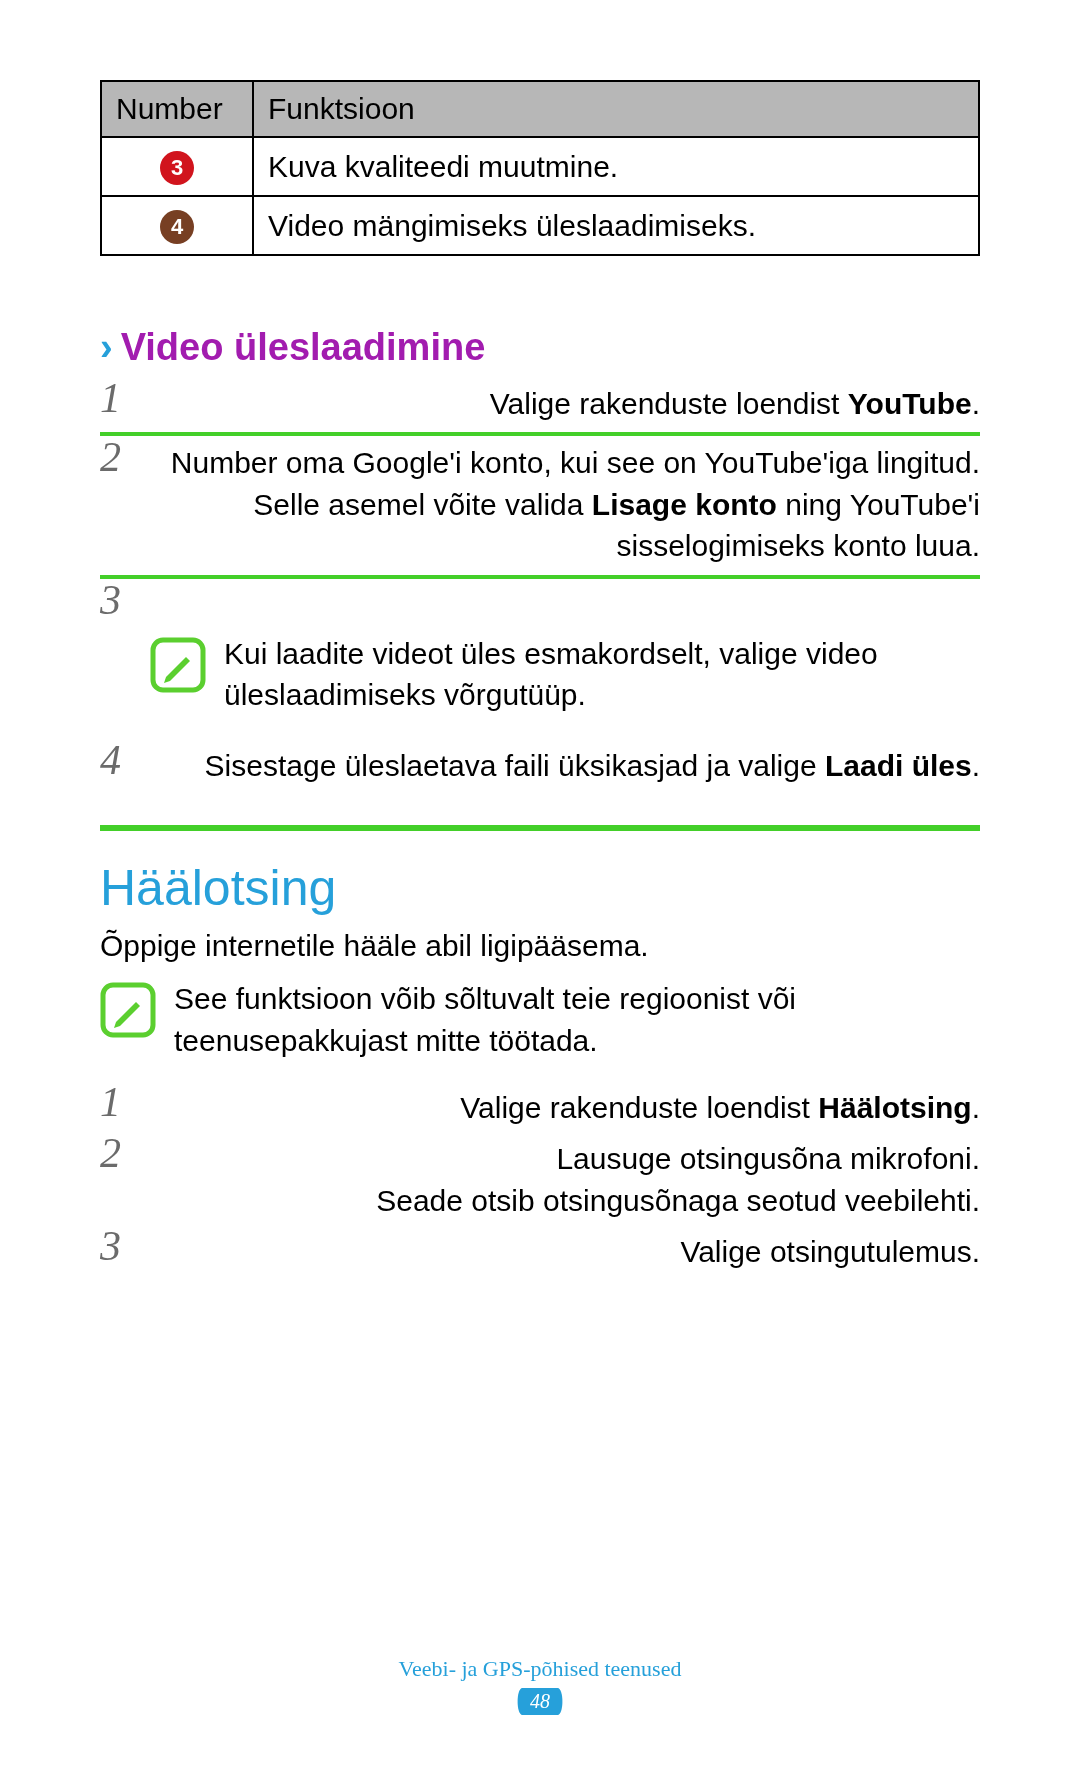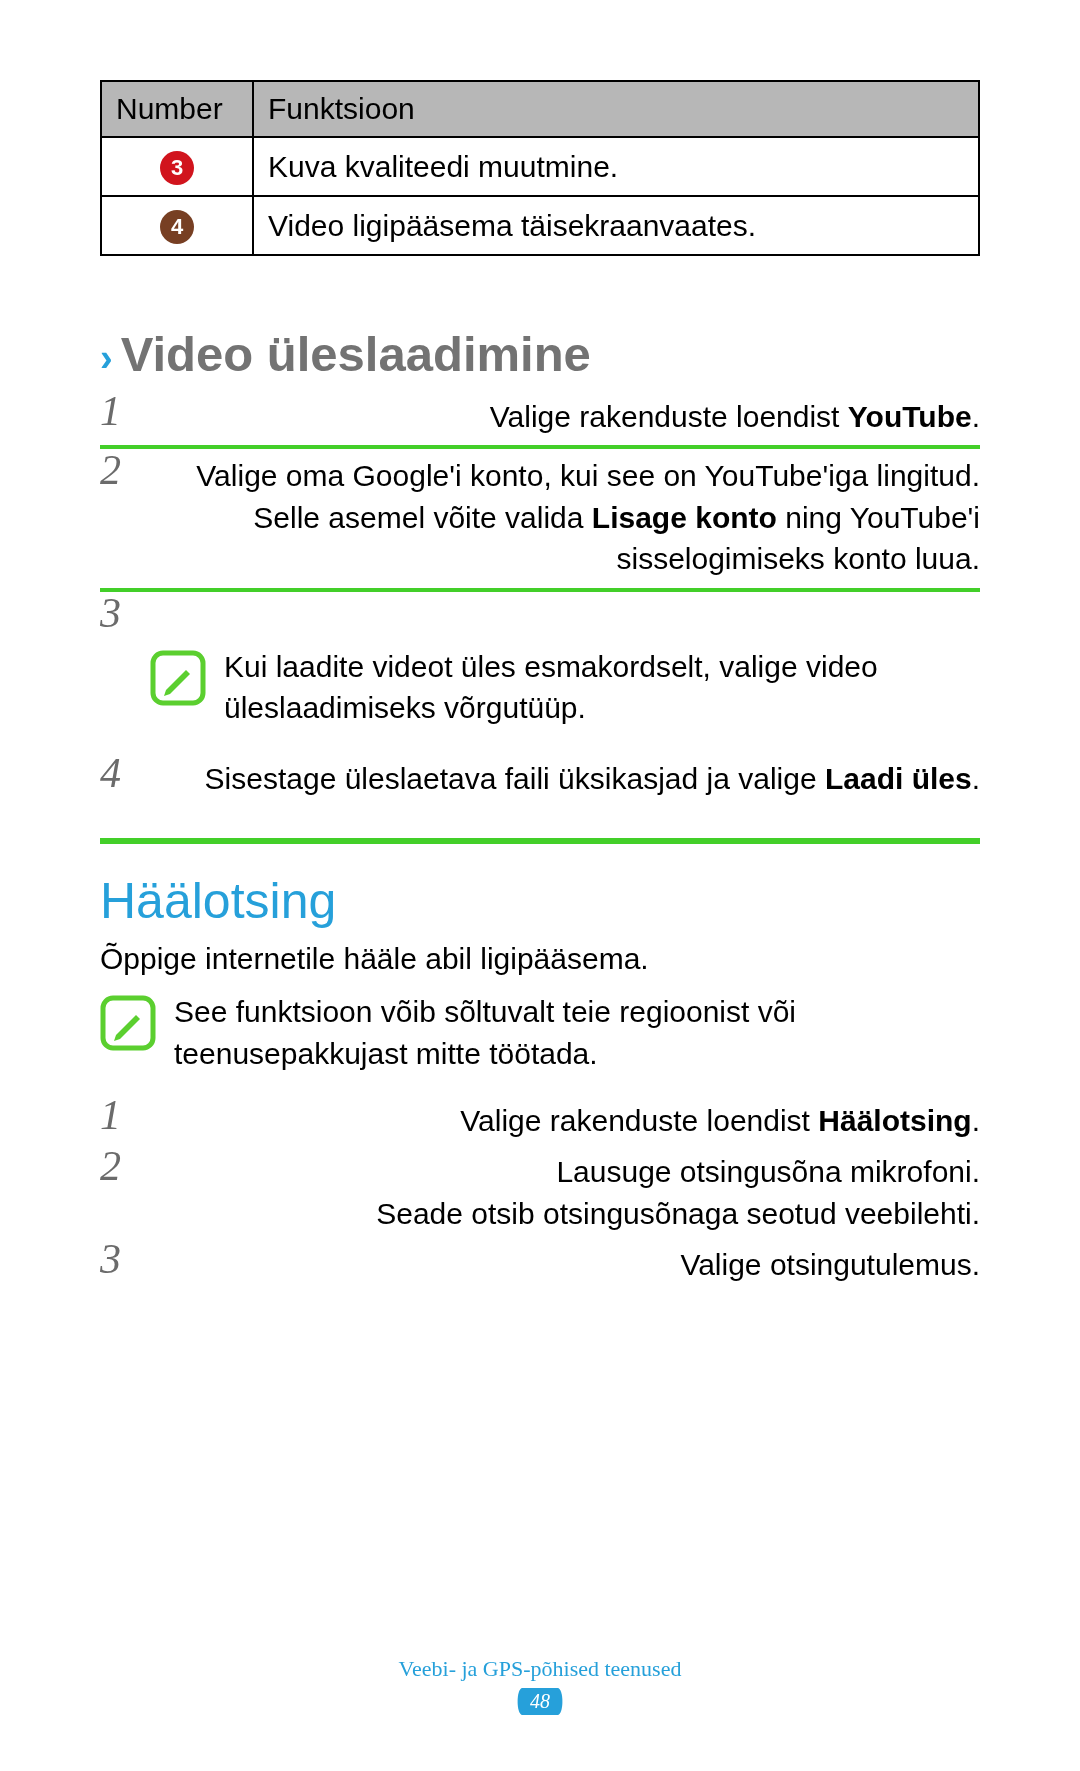--- a/index.html
+++ b/index.html
@@ -64,23 +64,23 @@
     margin-top: 70px;
     margin-bottom: 8px;
   }
   .sec-heading .chev {
     color: #26a0da;
     font-size: 38px;
     font-weight: 700;
     margin-right: 8px;
   }
   .sec-heading .txt {
-    font-size: 49px;
+    font-size: 38px;
     font-weight: 700;
-    color: #737373;
+    color: #a21caf;
   }
 
   
   .steps {
     margin-top: 6px;
   }
   .step {
     display: flex;
     align-items: flex-start;
     position: relative;
@@ -216,21 +216,21 @@
     <tr>
       <td class="numcell">
         <span class="circ-badge circ-red">3</span>
       </td>
       <td>Kuva kvaliteedi muutmine.</td>
     </tr>
     <tr>
       <td class="numcell">
         <span class="circ-badge circ-brown">4</span>
       </td>
-      <td>Video ligipääsema täisekraanvaates.</td>
+      <td>Video mängimiseks üleslaadimiseks.</td>
     </tr>
   </tbody>
     </table>
 
   <div class="sec-heading">
     <span class="chev">›</span>
     <span class="txt">Video üleslaadimine</span>
   </div>
 
   <div class="steps">
@@ -239,21 +239,21 @@
       <div class="num">1</div>
       <div class="body">
         <span>Valige rakenduste loendist </span><b>YouTube</b><span>.</span>
       </div>
     </div>
     <div class="green-rule"></div>
 
     <div class="step">
       <div class="num">2</div>
       <div class="body">
-        <span>Valige oma Google'i konto, kui see on YouTube'iga lingitud.</span><br>
+        <span>Number oma Google'i konto, kui see on YouTube'iga lingitud.</span><br>
         <span>Selle asemel võite valida </span><b>Lisage konto</b><span> ning YouTube'i sisselogimiseks konto luua.</span>
       </div>
     </div>
     <div class="green-rule"></div>
 
     <div class="step">
       <div class="num">3</div>
     </div>
 
     <div class="note">

